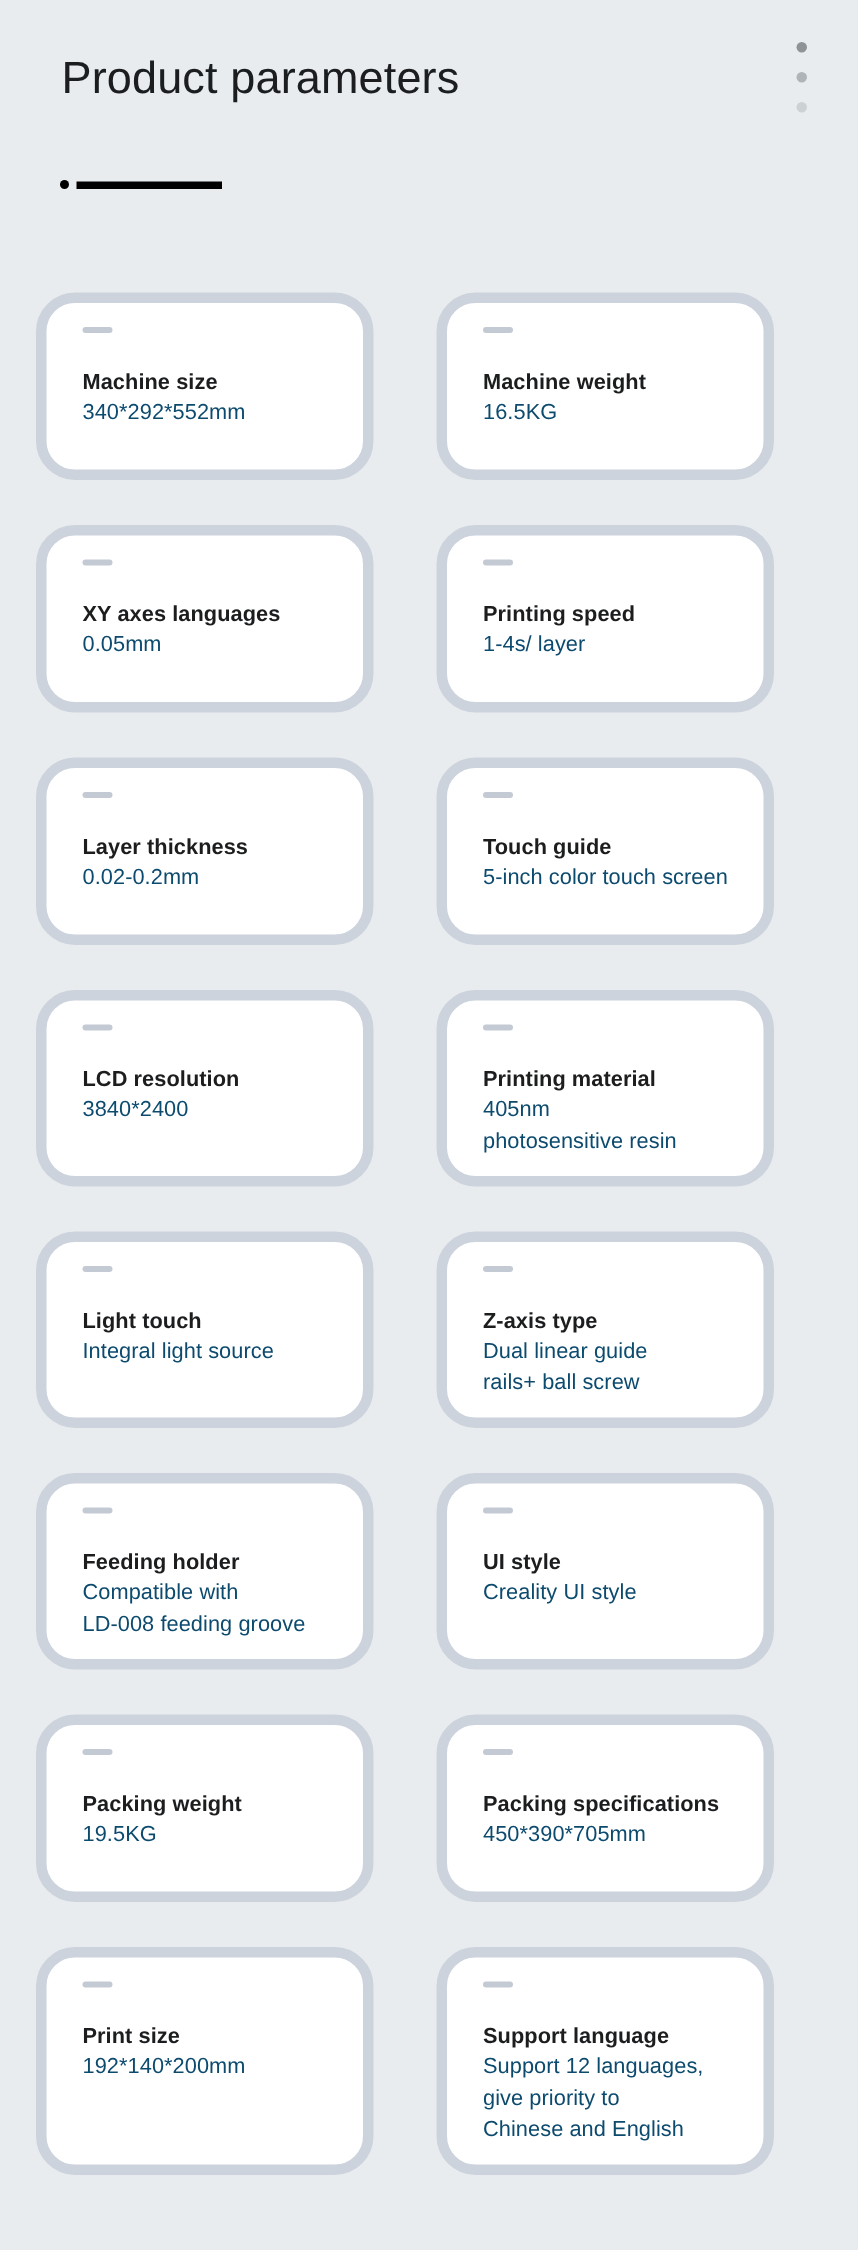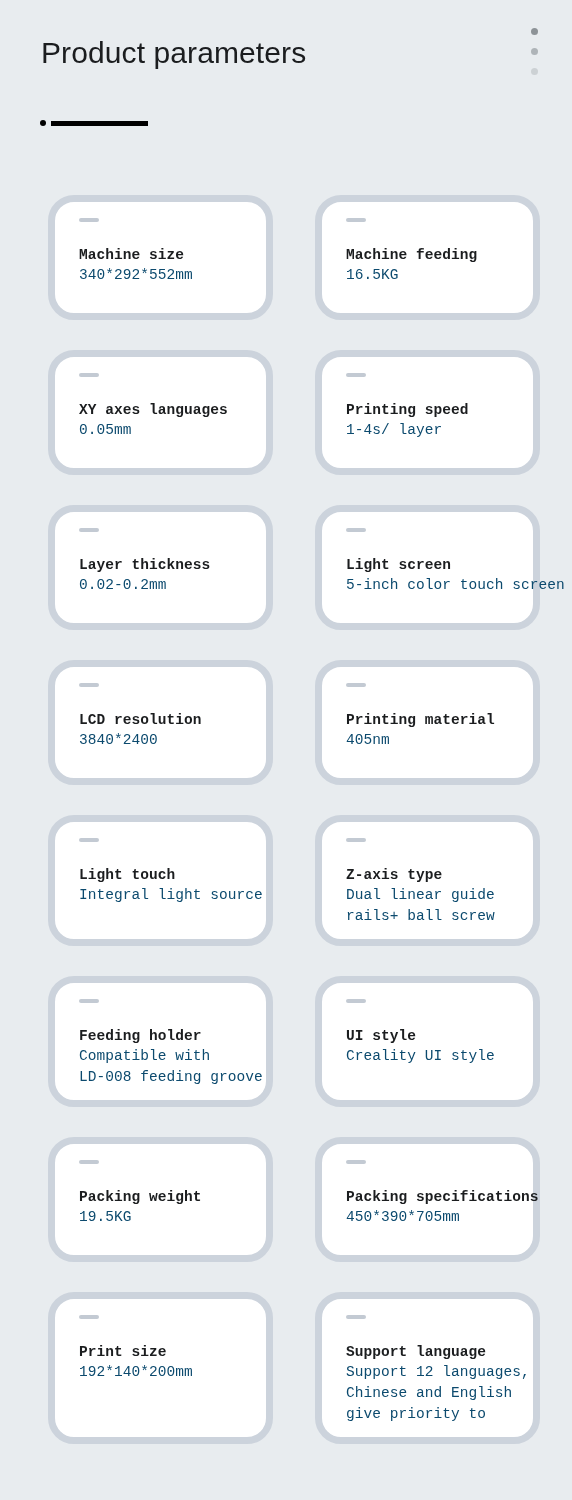--- a/index.html
+++ b/index.html
@@ -79,28 +79,27 @@
   .title-rule .rule-bar {
     width: 97px;
     height: 5px;
     background: #000;
     display: block;
   }
 
   
   .grid {
     position: absolute;
-    left: 48px;
+    left: 24px;
     top: 195px;
     width: 492px;
     display: flex;
     flex-wrap: wrap;
     column-gap: 42px;
     row-gap: 30px;
-    font-family: Liberation Mono, monospace;
   }
 
   .card {
     position: relative;
     width: 225px;
     min-height: 125px;
     background: #ffffff;
     border: 7px solid #ccd3dc;
     border-radius: 26px;
     padding: 16px 14px 12px 24px;
@@ -156,52 +155,53 @@
   </div>
 
   <div class="grid">
       <div class="card">
         <span class="dash"></span>
         <div class="card-title">Machine size</div>
         <div class="card-value">340*292*552mm</div>
       </div>
       <div class="card">
         <span class="dash"></span>
-        <div class="card-title">Machine feeding</div>
+        <div class="card-title">Machine weight</div>
         <div class="card-value">16.5KG</div>
       </div>
       <div class="card">
         <span class="dash"></span>
         <div class="card-title">XY axes languages</div>
         <div class="card-value">0.05mm</div>
       </div>
       <div class="card">
         <span class="dash"></span>
         <div class="card-title">Printing speed</div>
         <div class="card-value">1-4s/ layer</div>
       </div>
       <div class="card">
         <span class="dash"></span>
         <div class="card-title">Layer thickness</div>
         <div class="card-value">0.02-0.2mm</div>
       </div>
       <div class="card">
         <span class="dash"></span>
-        <div class="card-title">Light screen</div>
+        <div class="card-title">Touch guide</div>
         <div class="card-value">5-inch color touch screen</div>
       </div>
       <div class="card">
         <span class="dash"></span>
         <div class="card-title">LCD resolution</div>
         <div class="card-value">3840*2400</div>
       </div>
       <div class="card">
         <span class="dash"></span>
         <div class="card-title">Printing material</div>
         <div class="card-value">405nm</div>
+        <div class="card-value">photosensitive resin</div>
       </div>
       <div class="card">
         <span class="dash"></span>
         <div class="card-title">Light touch</div>
         <div class="card-value">Integral light source</div>
       </div>
       <div class="card">
         <span class="dash"></span>
         <div class="card-title">Z-axis type</div>
         <div class="card-value">Dual linear guide</div>
@@ -230,18 +230,18 @@
       </div>
       <div class="card">
         <span class="dash"></span>
         <div class="card-title">Print size</div>
         <div class="card-value">192*140*200mm</div>
       </div>
       <div class="card">
         <span class="dash"></span>
         <div class="card-title">Support language</div>
         <div class="card-value">Support 12 languages,</div>
+        <div class="card-value">give priority to</div>
         <div class="card-value">Chinese and English</div>
-        <div class="card-value">give priority to</div>
       </div>
     </div>
 
 </div>
 
 </body></html>

